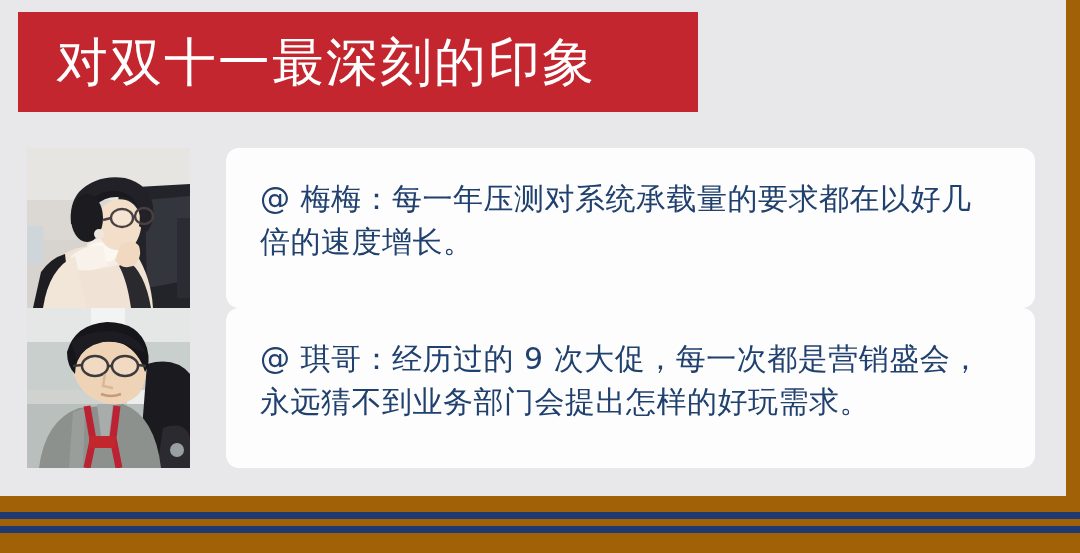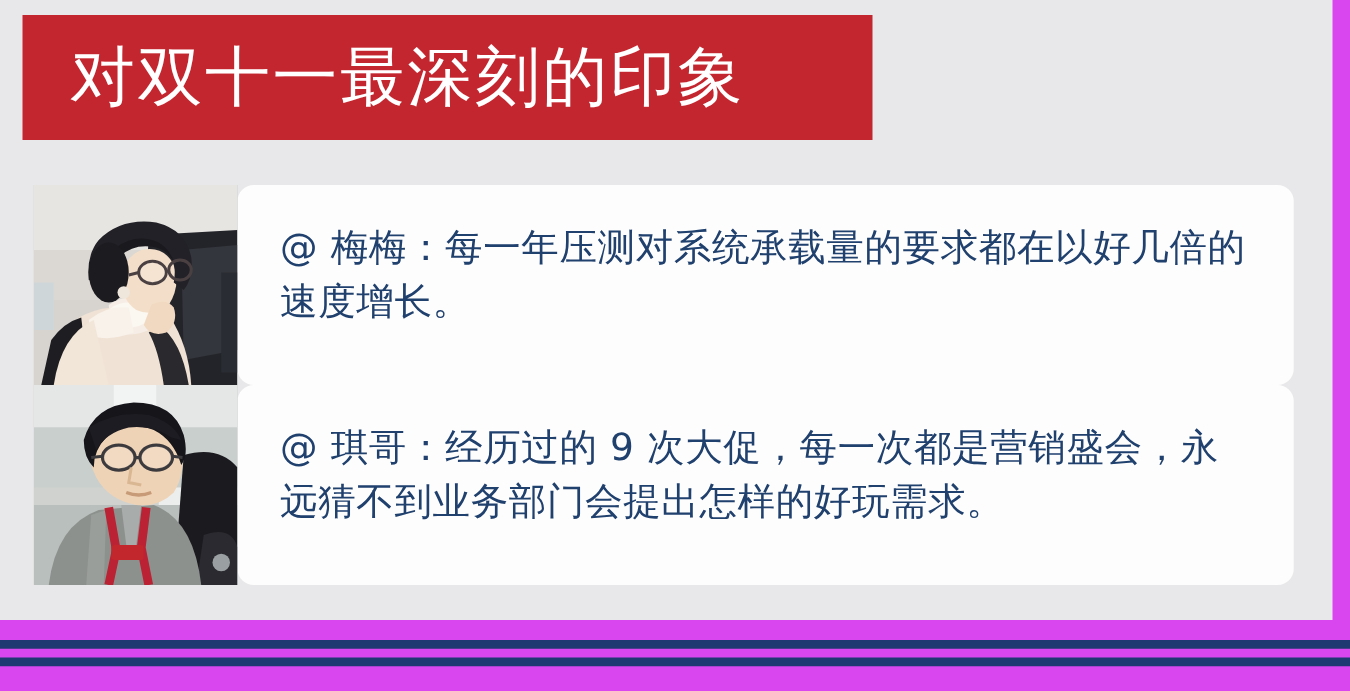--- a/index.html
+++ b/index.html
@@ -7,21 +7,21 @@
     padding: 0;
     background: #ffffff;
   }
   body {
     font-family: "Liberation Sans", "DejaVu Sans", sans-serif;
   }
   #slide {
     position: relative;
     width: 1080px;
     height: 553px;
-    background: #d946ef;
+    background: #a16207;
     overflow: hidden;
   }
   
   #content-panel {
     position: absolute;
     left: 0;
     top: 0;
     width: 1066px;
     height: 496px;
     background: #e8e8ea;
@@ -64,20 +64,21 @@
     position: relative;
     width: 163px;
     height: 160px;
     flex: 0 0 163px;
     overflow: hidden;
     background: #cfcfcf;
   }
   .photo svg { display: block; width: 163px; height: 160px; }
 
   .quote-card {
+    margin-left: 36px;
     flex: 1 1 auto;
     height: 160px;
     background: #fdfdfd;
     border-radius: 13px;
     box-sizing: border-box;
     padding: 30px 34px 0 34px;
     display: flex;
     align-items: flex-start;
   }
   .quote-text {

